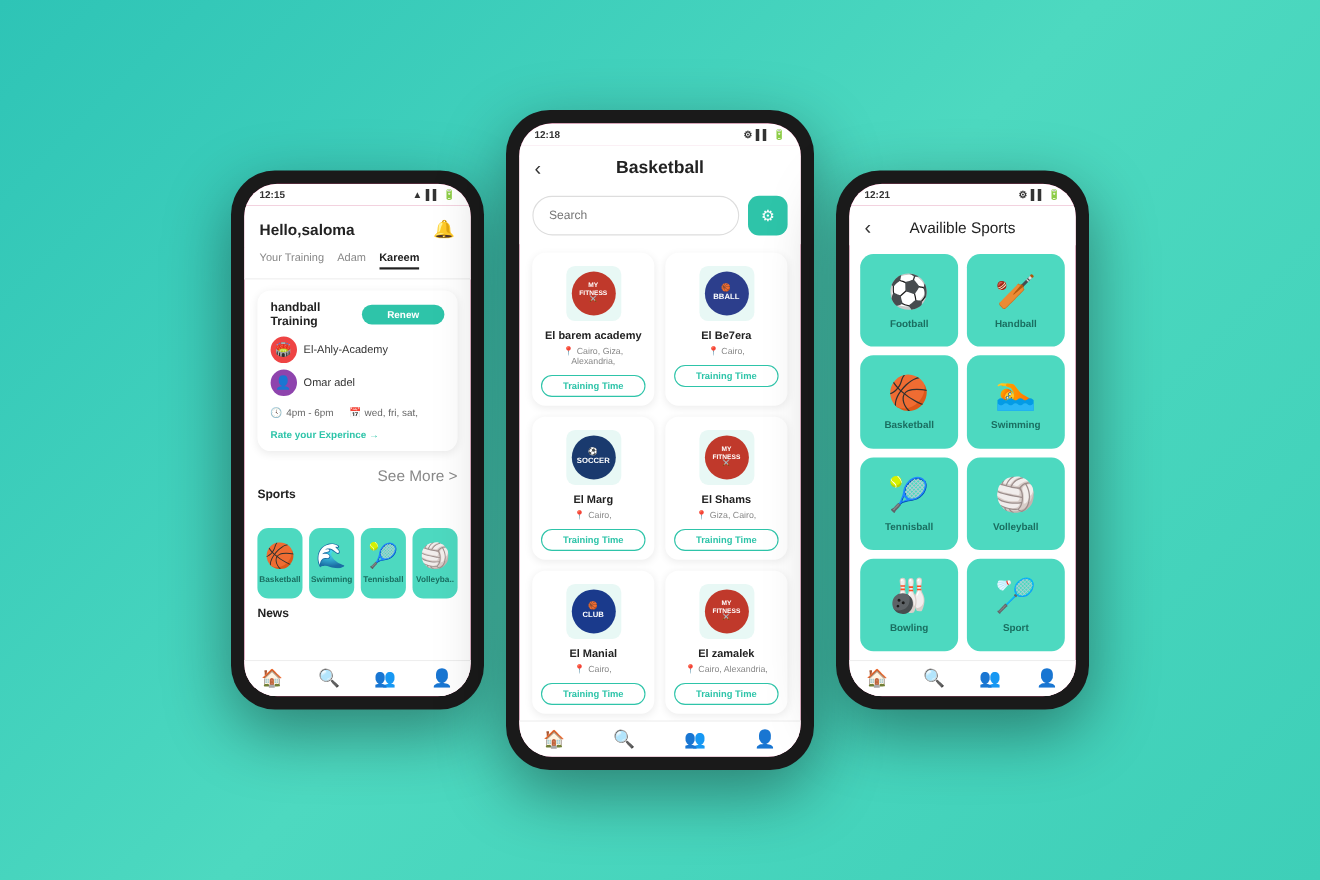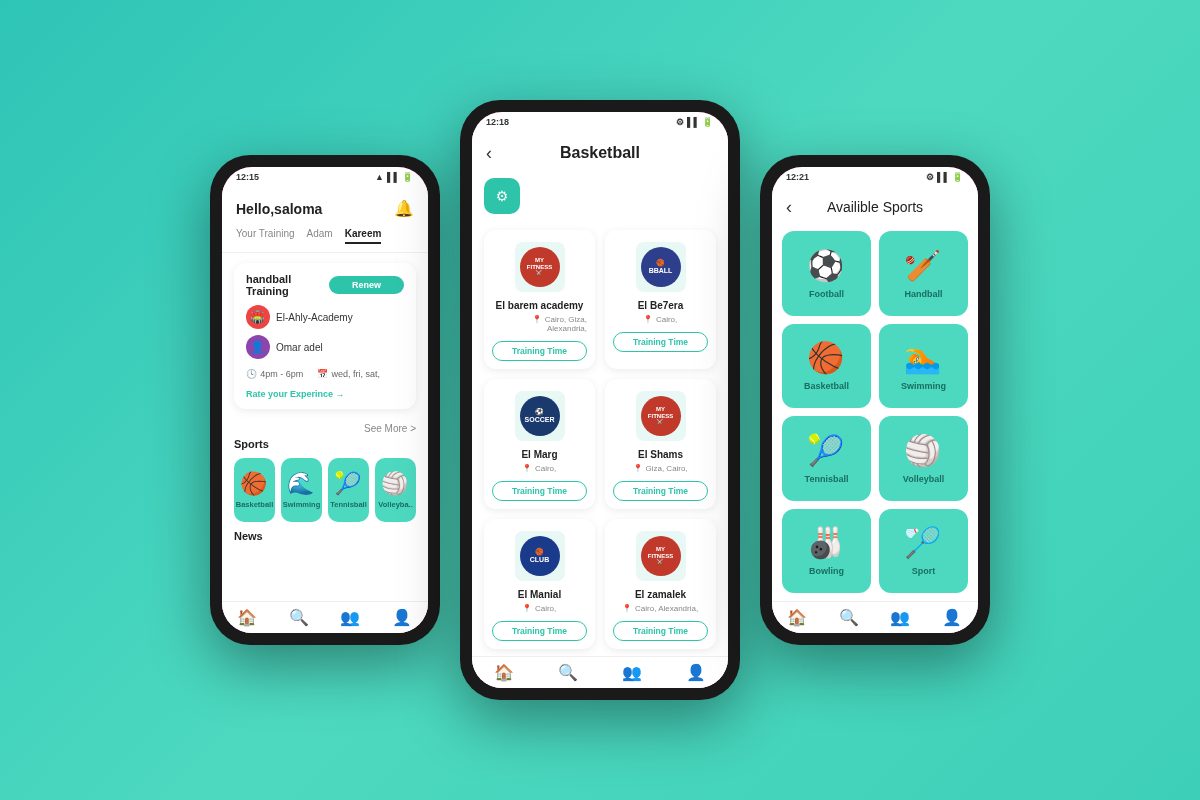--- a/index.html
+++ b/index.html
@@ -138,26 +138,26 @@
       font-size: 9px;
       font-weight: 600;
       margin: 6px 0 0;
       cursor: pointer;
     }
 
     .p1-see-more {
       display: flex;
       justify-content: flex-end;
       padding: 4px 12px;
-      font-size: 10px;
+      font-size: 14px;
       color: #888;
     }
 
     .p1-sports-section { padding: 0 12px 8px; }
-    .p1-section-title { font-size: 11px; font-weight: 700; color: #222; margin-bottom: 8px; }
+    .p1-section-title { font-size: 11px; font-weight: 700; color: #222; margin-bottom: 24px; }
     .p1-sports-row {
       display: flex;
       gap: 6px;
     }
     .p1-sport-card {
       width: 52px;
       height: 64px;
       background: #4dd9c0;
       border-radius: 10px;
       display: flex;
@@ -244,21 +244,21 @@
       height: 50px;
       border-radius: 8px;
       background: #e8f8f5;
       display: flex;
       align-items: center;
       justify-content: center;
       font-size: 24px;
       margin-bottom: 4px;
     }
     .p2-club-name { font-size: 10px; font-weight: 700; color: #222; text-align: center; }
-    .p2-club-location { font-size: 8px; color: #888; text-align: right; }
+    .p2-club-location { font-size: 8px; color: #888; text-align: center; }
     .p2-training-btn {
       background: white;
       border: 1.5px solid #2ec4a9;
       border-radius: 16px;
       color: #2ec4a9;
       font-size: 8.5px;
       font-weight: 600;
       padding: 4px 10px;
       cursor: pointer;
       margin-top: 4px;
@@ -450,20 +450,21 @@
         <span>▌▌</span>
         <span>🔋</span>
       </div>
     </div>
     <div class="screen">
       <div class="p2-header">
         <span class="p2-back">‹</span>
         <span class="p2-title">Basketball</span>
       </div>
       <div class="p2-search-row">
+        <input class="p2-search-input" type="text" placeholder="Search" style="">
         <button class="p2-filter-btn">
           <span style="color:white;font-size:14px;">⚙</span>
         </button>
       </div>
       <div class="p2-grid">
 
         <div class="p2-card">
           <div class="p2-club-logo">
             <div class="logo-badge" style="font-size:6px;width:40px;height:40px;">MY<br>FITNESS<br>⚔️</div>
           </div>

